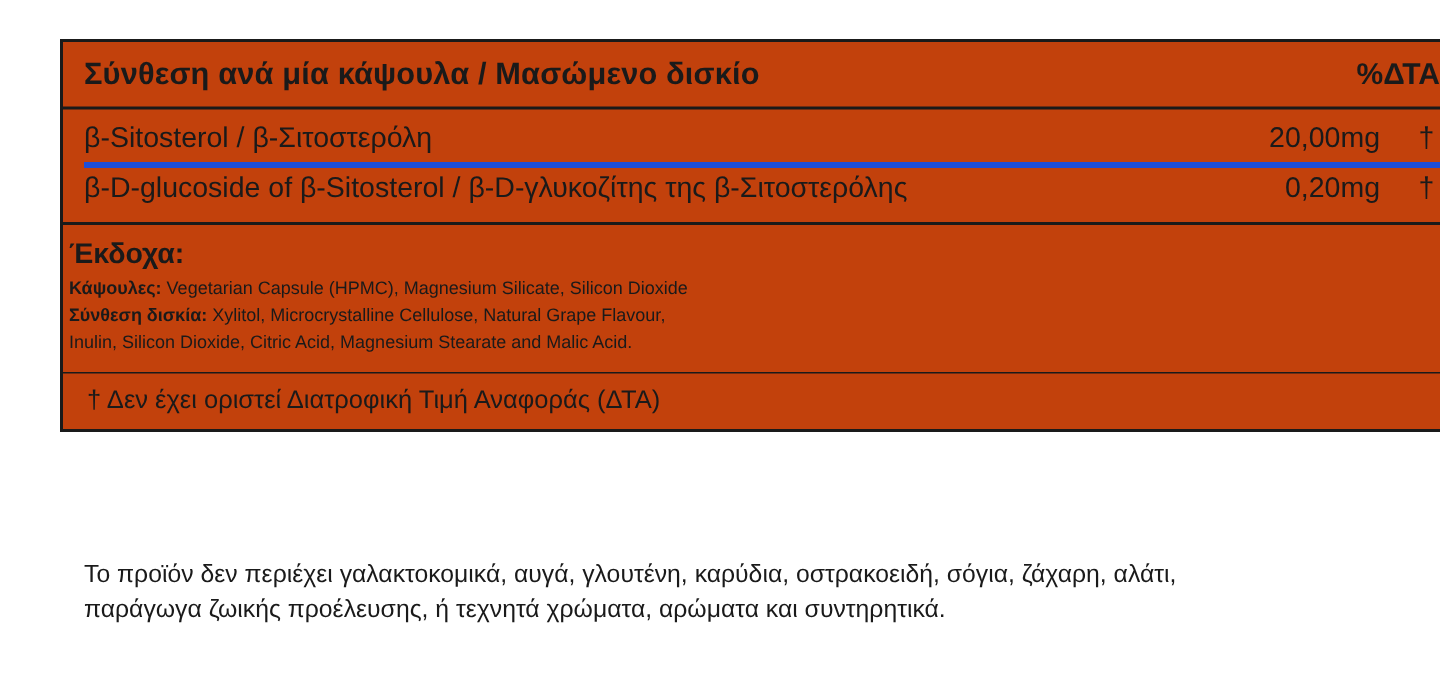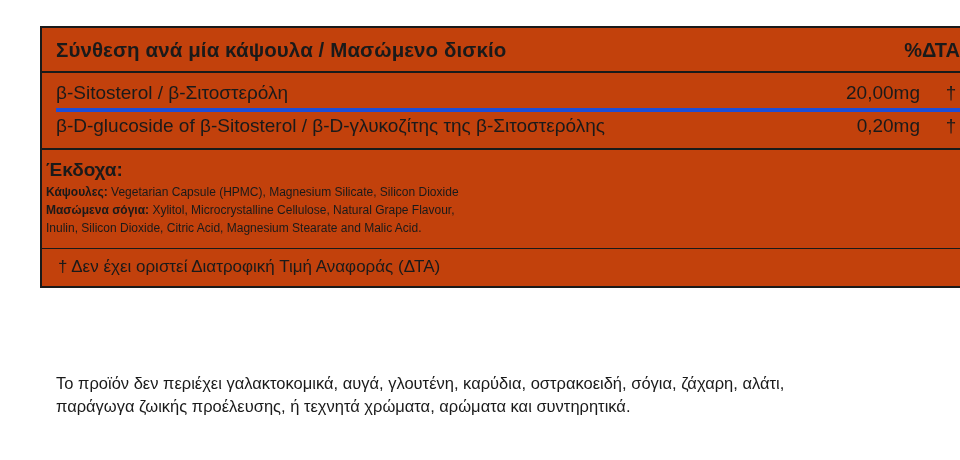--- a/index.html
+++ b/index.html
@@ -131,21 +131,21 @@
       <div class="nutrient-dv">†</div>
     </div>
   </div>
 
   <div class="ingredients">
     <div class="ing-heading">Έκδοχα:</div>
     <div class="ing-line">
       <b>Κάψουλες:</b><span> Vegetarian Capsule (HPMC), Magnesium Silicate, Silicon Dioxide</span>
     </div>
     <div class="ing-line">
-      <b>Μασώμενα σόγια:</b><span> Xylitol, Microcrystalline Cellulose, Natural Grape Flavour,</span>
+      <b>Σύνθεση δισκία:</b><span> Xylitol, Microcrystalline Cellulose, Natural Grape Flavour,</span>
     </div>
     <div class="ing-line">Inulin, Silicon Dioxide, Citric Acid, Magnesium Stearate and Malic Acid.</div>
   </div>
 
   <div class="footnote">† Δεν έχει οριστεί Διατροφική Τιμή Αναφοράς (ΔΤΑ)</div>
 
 </div>
 
 <div class="freefrom">
   <b>Το προϊόν δεν περιέχει </b><span>γαλακτοκομικά, αυγά, γλουτένη, καρύδια, οστρακοειδή, σόγια, ζάχαρη, αλάτι,</span><br>

